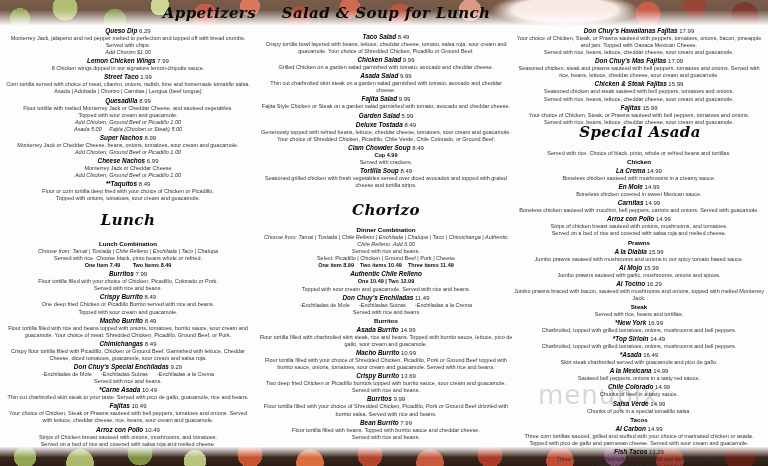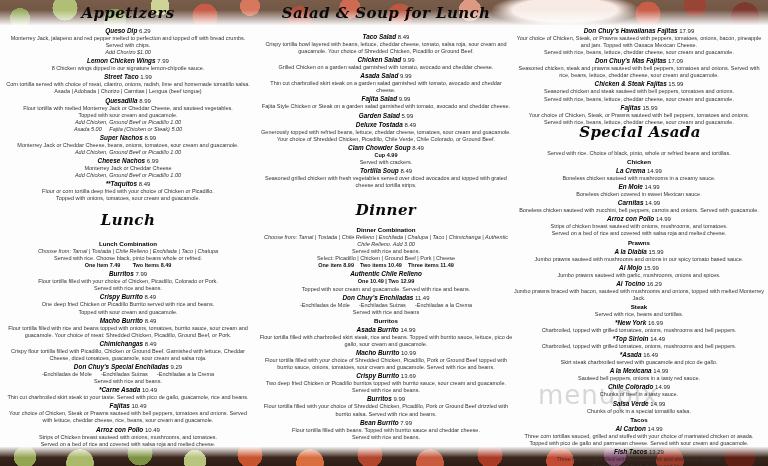--- a/index.html
+++ b/index.html
@@ -40,21 +40,21 @@
     radial-gradient(circle 22px at 670px 14px,#9e3a28 62%,transparent 63%),
     radial-gradient(circle 24px at 740px 10px,#5e2014 62%,transparent 63%),
     linear-gradient(#4a3226,#2c1d15);}
   .strip-bottom::before{content:"";position:absolute;inset:0;
     background:linear-gradient(rgba(255,255,255,.92),rgba(255,255,255,0) 55%);}
   .sheet{position:absolute;left:0;top:25px;width:768px;height:422px;background:#fdfdfd;}
   
   .script-title{position:absolute;text-align:center;z-index:3;
     font-family:"DejaVu Serif",serif;font-style:italic;font-weight:bold;
     color:#0a0a0a;letter-spacing:.4px;}
-  #t-app{left:0;width:256px;top:4px;font-size:15px;}
+  #t-app{left:0;width:256px;top:4px;font-size:15px;text-align:right;}
   #t-salad{left:256px;width:260px;top:4px;font-size:15px;}
   #t-lunch{left:0;width:256px;top:211px;font-size:15px;}
   #t-dinner{left:256px;width:260px;top:201px;font-size:15px;}
   #t-special{left:512px;width:256px;top:123px;font-size:15px;}
   
   .col{position:absolute;text-align:center;color:#333;z-index:2;}
   #c-app{left:4px;top:27px;width:248px;}
   #c-lunch{left:4px;top:240px;width:248px;}
   #c-salad{left:260px;top:33px;width:252px;}
   #c-dinner{left:258px;top:226px;width:256px;}
@@ -77,21 +77,21 @@
 <div class="canvas">
   <div class="strip strip-top"></div>
   <div class="strip strip-bottom"></div>
   <div class="sheet"></div>
 
   <div class="watermark">menupix</div>
 
   <div class="script-title" id="t-app">Appetizers</div>
   <div class="script-title" id="t-salad">Salad &amp; Soup for Lunch</div>
   <div class="script-title" id="t-lunch">Lunch</div>
-  <div class="script-title" id="t-dinner">Dinner</div>
+  <div class="script-title" id="t-dinner">Chorizo</div>
   <div class="script-title" id="t-special">Special Asada</div>
 
   <div class="col" id="c-app">
       <div class="mi">
         <div class="nm"><span>Queso Dip</span><span class="pr"> 6.29</span></div>
         <div class="ln">Monterrey Jack, jalapeno and red pepper melted to perfection and topped off with bread crumbs.</div>
         <div class="ln">Served with chips.</div>
         <div class="ln em">Add Chorizo $1.00</div>
       </div>
       <div class="mi">

